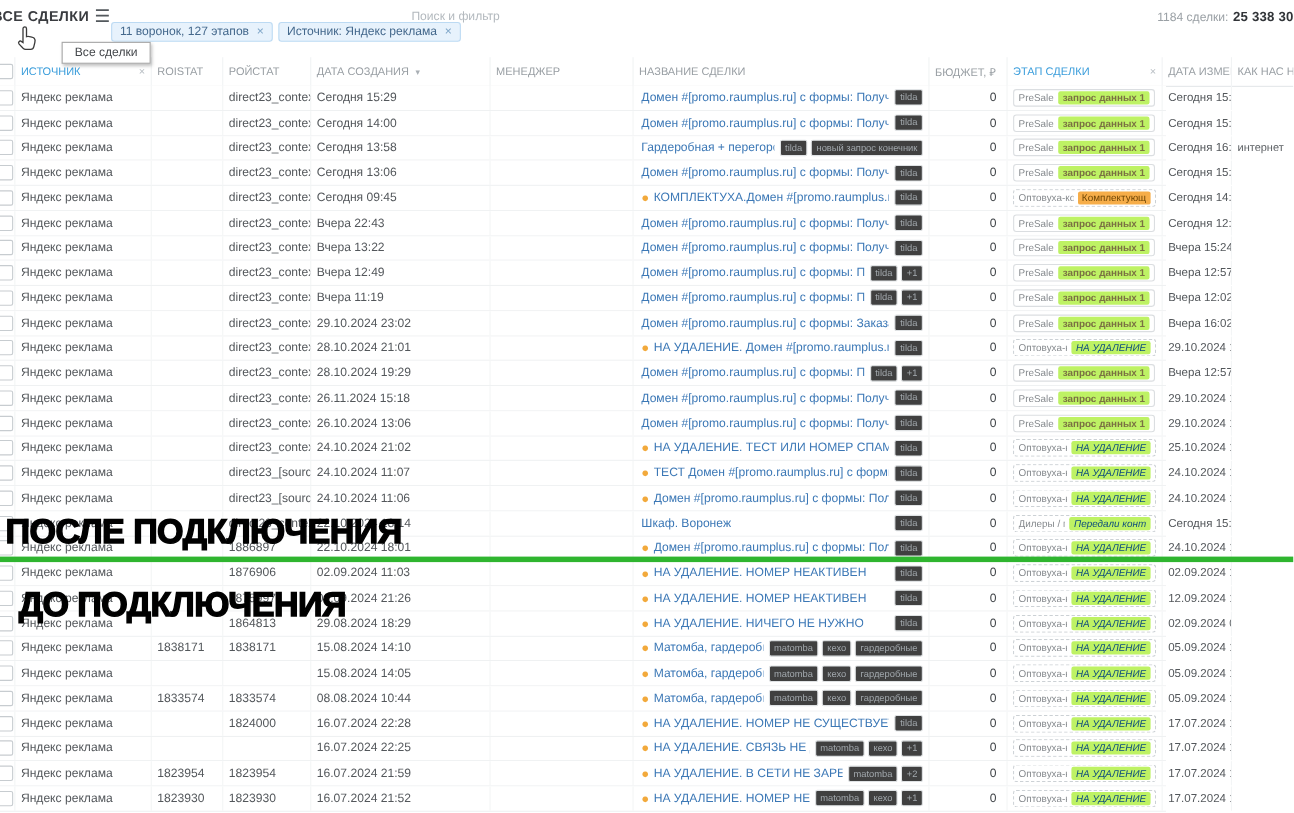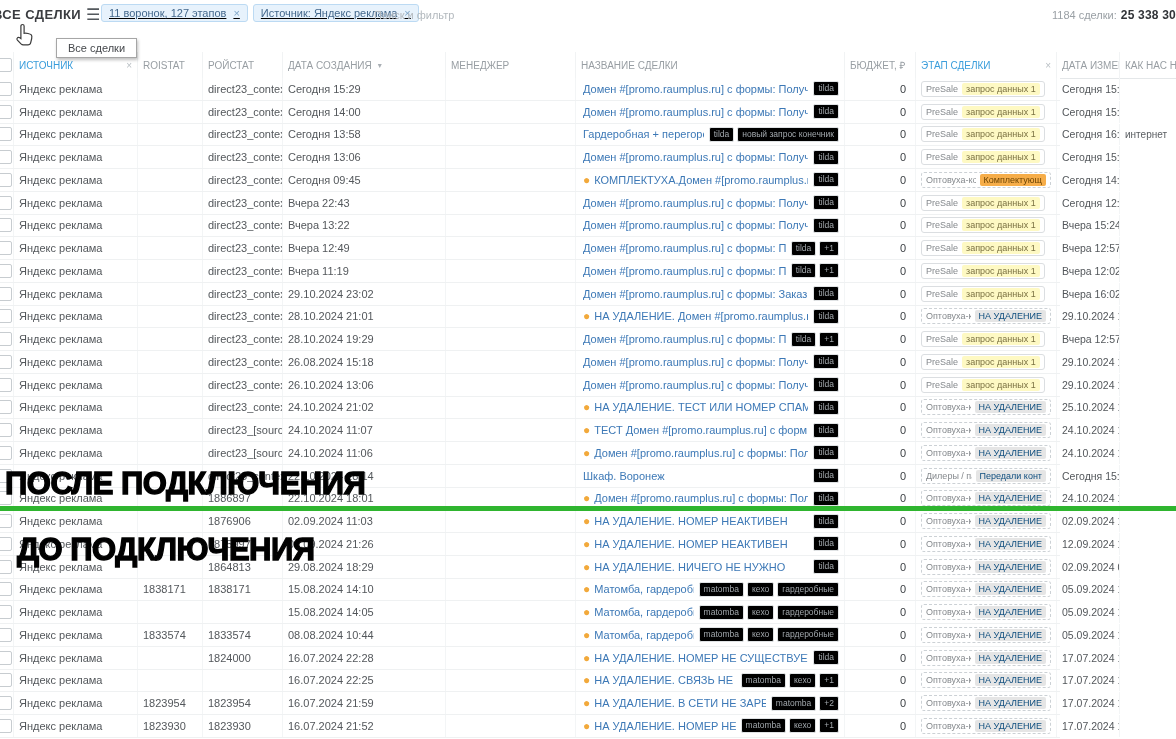--- a/index.html
+++ b/index.html
@@ -3,21 +3,21 @@
 <meta charset="utf-8">
 <style>
   html,body{margin:0;padding:0;background:#fff;}
   .screen{position:relative;width:1176px;height:739px;overflow:hidden;background:#fff;
           font-family:"Liberation Sans",sans-serif;-webkit-font-smoothing:antialiased;}
 
   
   .topbar{position:absolute;top:0;left:0;right:0;height:32px;background:#fff;}
   .page-title{position:absolute;left:-7px;top:7px;font-size:13px;font-weight:bold;color:#3a3c40;letter-spacing:.4px;white-space:nowrap;}
   .menu-icon{position:absolute;left:86px;top:5px;font-size:16px;color:#53585d;cursor:pointer;}
-  .chips{position:absolute;left:101px;top:4px;display:flex;gap:5px;text-decoration:underline;}
+  .chips{position:absolute;left:101px;top:20px;display:flex;gap:5px;}
   .chip{background:#e7f2fc;border:1px solid #bcdaf3;border-radius:3px;padding:2px 7px;font-size:11px;color:#44688c;display:flex;gap:7px;align-items:center;white-space:nowrap;}
   .chip .x{color:#7fa6c8;font-size:11px;}
   .search-ph{position:absolute;left:374px;top:9px;font-size:11px;color:#b3b9be;}
   .summary{position:absolute;right:0;top:8px;font-size:11px;color:#9aa0a5;white-space:nowrap;}
   .summary b{color:#313438;font-size:12px;margin-left:4px;letter-spacing:.2px;}
 
   
   .grid{display:grid;grid-template-columns:14px 124px 65px 80px 163px 130px 269px 71px 141px 63px 56px;}
 
   
@@ -33,28 +33,28 @@
   
   .rowswrap{position:absolute;top:78px;left:0;width:1060px;}
   .row{height:22.75px;border-bottom:1px solid #eff1f2;box-sizing:border-box;background:#fff;}
   .cell{font-size:11px;color:#53575b;padding:0 5px;white-space:nowrap;overflow:hidden;display:flex;align-items:center;height:100%;box-sizing:border-box;border-right:1px solid #f3f5f6;}
   .row .cell:last-child{border-right:none;}
   .cb{width:12px;height:12px;border:1px solid #c7ccd0;border-radius:2px;background:#fff;margin-left:-7px;flex:none;}
   .cell-name{padding-left:7px;}
   .bullet{color:#f2a93b;margin-right:4px;font-size:12px;line-height:1;flex:none;}
   .deal-link{color:#3c78b6;overflow:hidden;white-space:nowrap;flex:0 1 auto;text-decoration:none;cursor:pointer;}
   .tags{margin-left:auto;display:flex;gap:3px;flex:none;padding-left:5px;}
-  .tag{font-size:8.5px;color:#a2a8ad;background:#000000;border:1px solid #e0e3e5;border-radius:2px;padding:1px 4px;line-height:1.3;}
+  .tag{font-size:8.5px;color:#a2a8ad;background:#404040;border:1px solid #e0e3e5;border-radius:2px;padding:1px 4px;line-height:1.3;}
   .cell-budget{justify-content:flex-end;color:#3d4145;padding-right:9px;}
   .stagebox{display:flex;align-items:center;gap:4px;border:1px dashed #ccd1d5;border-radius:3px;padding:1px 4px;max-width:130px;overflow:hidden;background:#fff;cursor:pointer;}
   .stagebox.solid{border-style:solid;border-color:#dbdee1;}
   .stage-main{font-size:9px;color:#85898d;white-space:nowrap;overflow:hidden;}
   .stage-tag{font-size:9px;padding:1px 4px;border-radius:2px;white-space:nowrap;flex:none;}
-  .stage-tag.yellow{background:#fef9c3;color:#7a7142;}
-  .stage-tag.blue{background:#e5e5e5;color:#0e4d7e;}
+  .stage-tag.yellow{background:#bef264;color:#7a7142;font-weight:bold;}
+  .stage-tag.blue{background:#bef264;color:#0e4d7e;font-style:italic;}
   .stage-tag.orange{background:#f6ad49;color:#6e4503;}
   .cell-mod{font-size:10.5px;}
   .cell-how{font-size:10px;color:#5a5e62;}
 
   
   .green-divider{position:absolute;left:0;top:506px;width:1176px;height:5px;background:#2fb52f;z-index:6;}
   .overlay-text{position:absolute;left:5px;font-weight:bold;color:#000;font-size:31px;line-height:1;letter-spacing:-.5px;
                 -webkit-text-stroke:1.3px #000;z-index:7;white-space:nowrap;}
   .overlay-after{top:468px;}
   .overlay-before{top:534px;margin-left:12px;}
@@ -432,21 +432,21 @@
         <div class="cell cell-mod">Вчера 12:57</div>
         <div class="cell cell-how"></div>
       </div>
       <div class="grid row">
         <div class="cell">
           <span class="cb"></span>
         </div>
         <div class="cell">Яндекс реклама</div>
         <div class="cell"></div>
         <div class="cell">direct23_context_16</div>
-        <div class="cell">26.08.2024 15:18</div>
+        <div class="cell">26.11.2024 15:18</div>
         <div class="cell"></div>
         <div class="cell cell-name">
           <a class="deal-link">Домен #[promo.raumplus.ru] с формы: Получить каталог</a>
           <span class="tags">
             <span class="tag">tilda</span>
           </span>
         </div>
         <div class="cell cell-budget">0</div>
         <div class="cell">
           <span class="stagebox solid">

